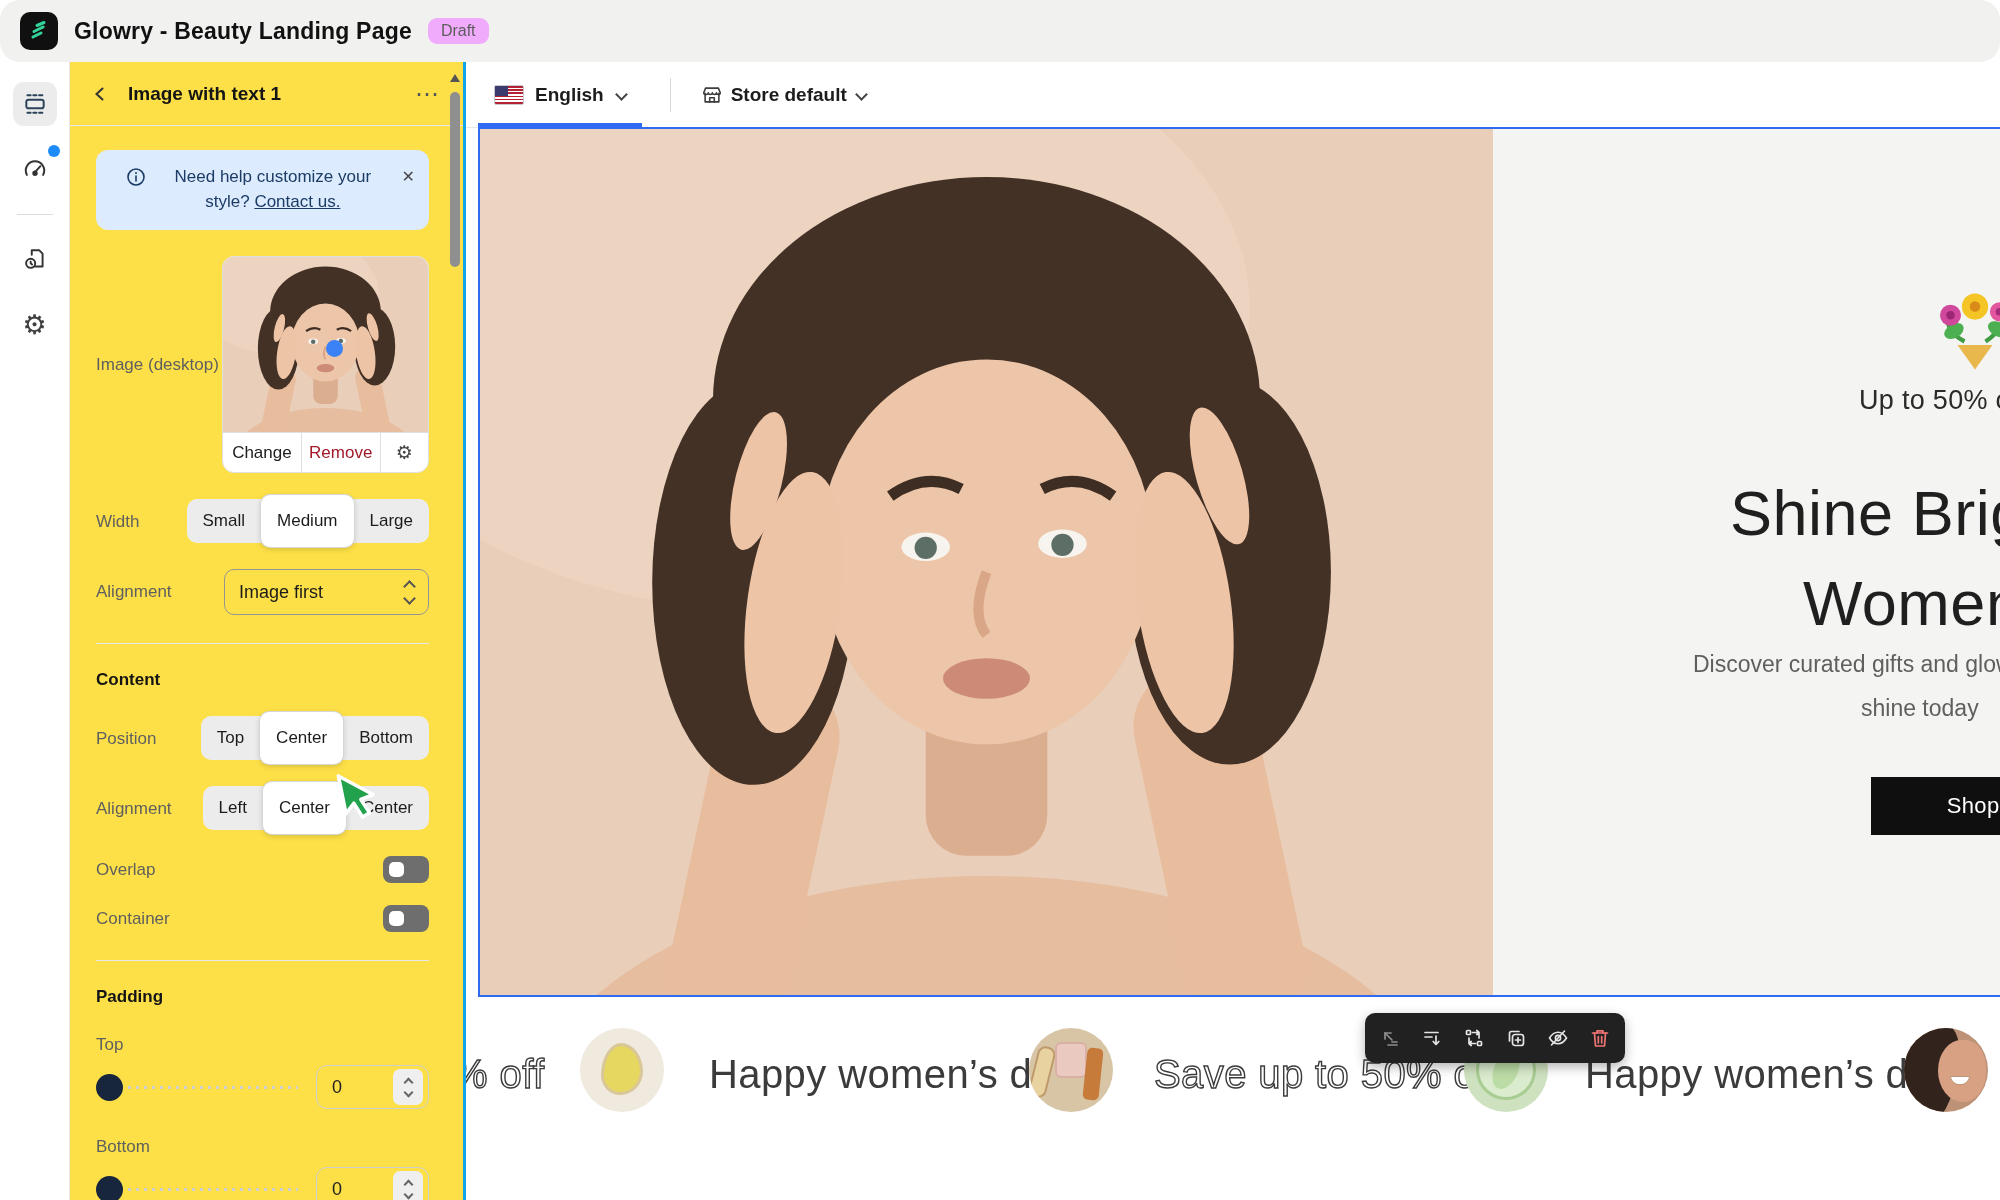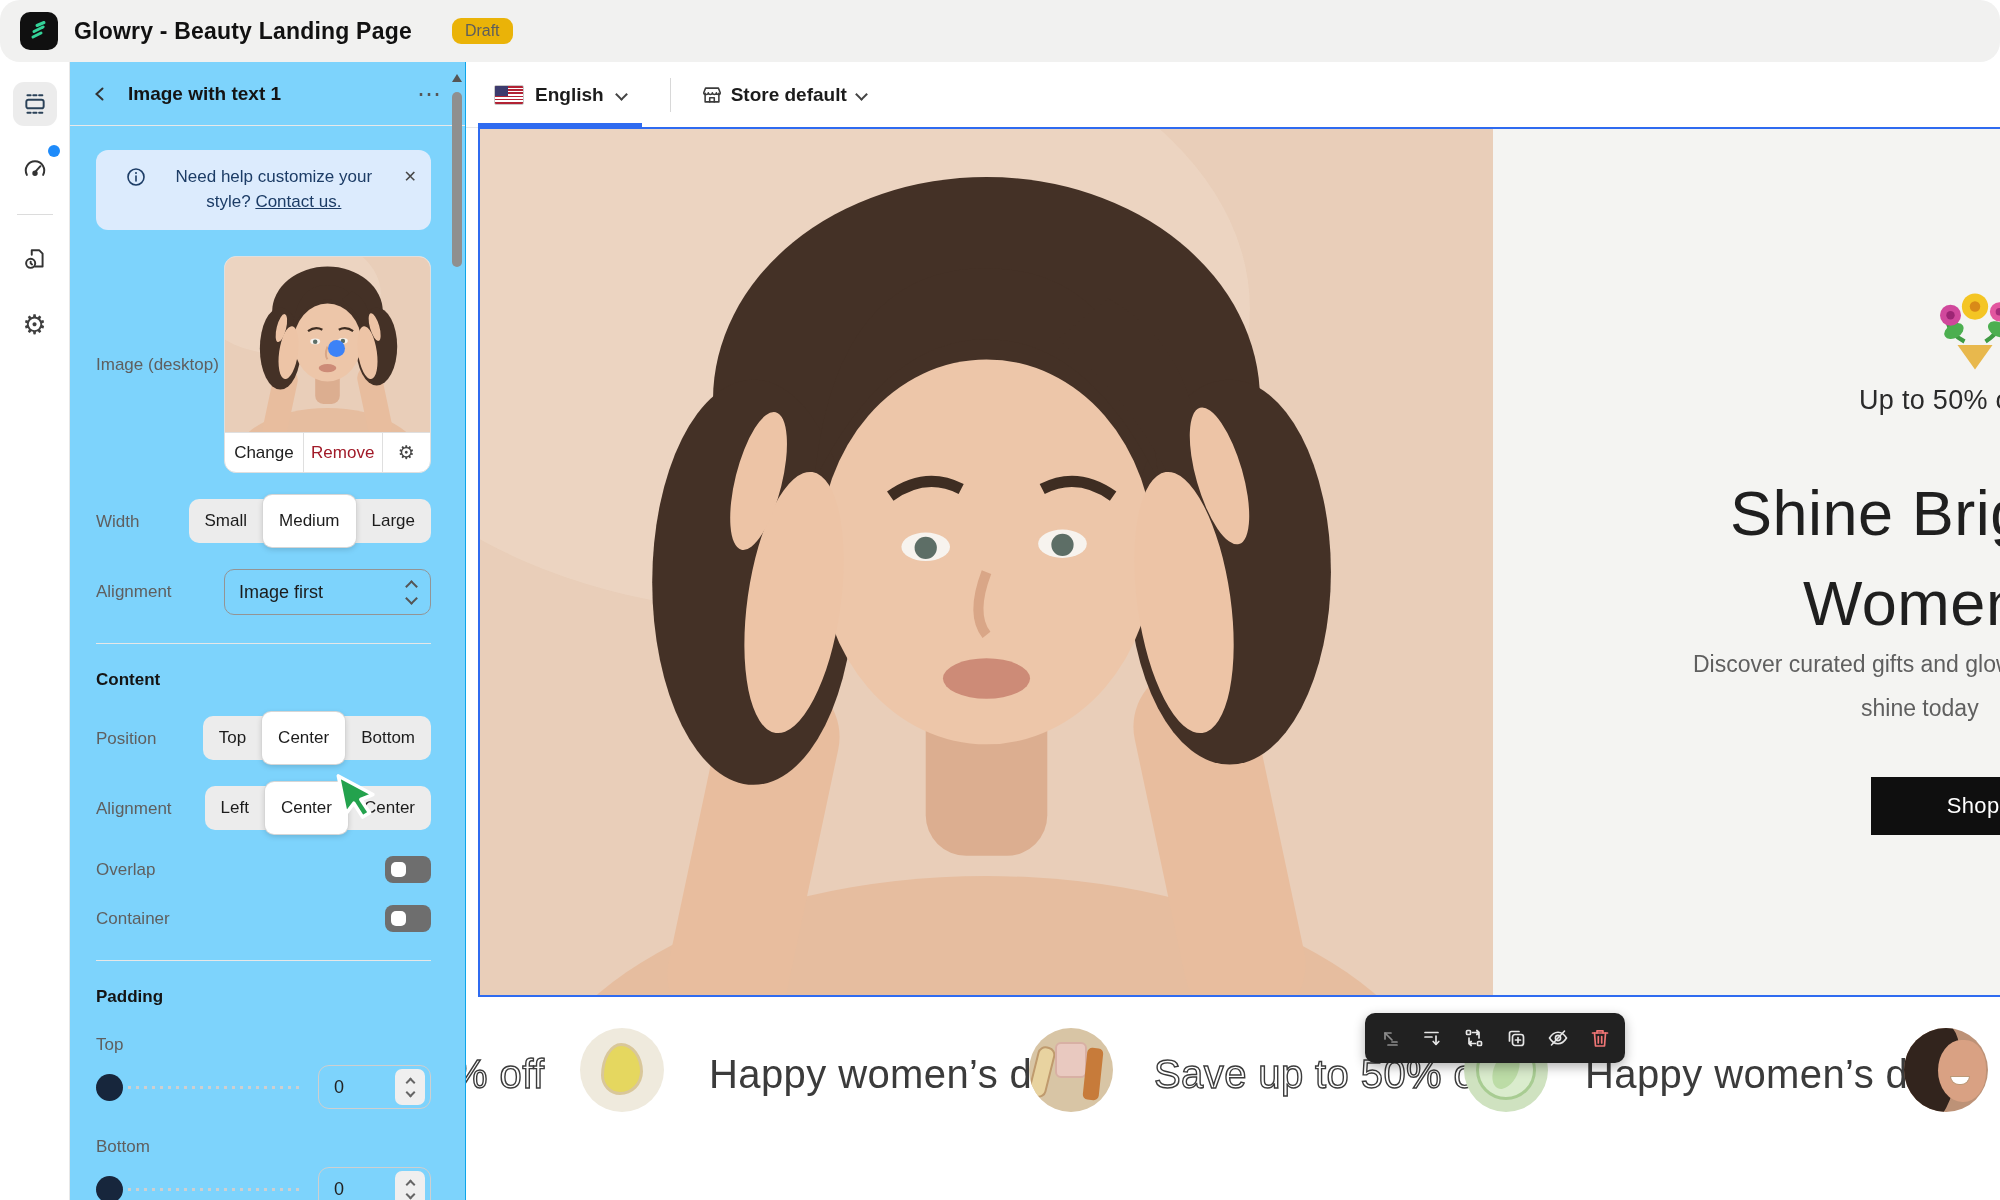--- a/index.html
+++ b/index.html
@@ -8,35 +8,35 @@
     position:relative; width:2000px; height:1200px; overflow:hidden;
     background:#fff; font-family:"Liberation Sans","DejaVu Sans",sans-serif;
     color:#1a1a1a;
   }
   
   .hdr { position:absolute; left:0; top:0; width:2000px; height:62px;
     background:#f1f1f0; display:flex; align-items:center; padding:0 20px; gap:16px;border-radius:20px; }
   .logo { width:38px; height:38px; border-radius:10px; background:#101010;
     display:flex; align-items:center; justify-content:center; }
   .hdr-title { font-size:23px; font-weight:700; color:#111; letter-spacing:.2px; }
-  .badge { background:#eab308; color:#5d5d5d; border-radius:9px; padding:4px 13px; font-size:16px;margin-left:24px; }
+  .badge { background:#f0abfc; color:#5d5d5d; border-radius:9px; padding:4px 13px; font-size:16px; }
   
   .rail { position:absolute; left:0; top:62px; width:70px; height:1138px;
     background:#fff; border-right:1px solid #e7e7e7;
     display:flex; flex-direction:column; align-items:center; padding-top:20px; gap:22px; }
   .rail-item { width:44px; height:44px; border-radius:11px; display:flex;
     align-items:center; justify-content:center; position:relative; color:#2a4158; }
   .rail-item.active { background:#ececec; }
   .rail-dot { position:absolute; top:-3px; right:-3px; width:12px; height:12px;
     border-radius:50%; background:#1e8bfa; }
   .rail-div { width:36px; height:1px; background:#dcdcdc; }
   .gear-glyph { font-size:27px; color:#3f3f3f; line-height:1; }
   
   .panel { position:absolute; left:70px; top:62px; width:396px; height:1138px;
-    background:#7dd3fc; border-right:1px solid #0ea5e9; }
+    background:#fde047; border-right:3px solid #0ea5e9; }
   .panel-hd { height:64px; border-bottom:1px solid #e9e9e9; display:flex;
     align-items:center; padding:0 22px; }
   .panel-title { font-size:19px; font-weight:700; margin-left:20px; color:#141414; }
   .kebab { margin-left:auto; font-size:24px; color:#565656; letter-spacing:2px; }
   .panel-bd { padding:24px 34px 0 26px; position:relative; }
   .pscroll { position:absolute; right:2px; top:8px; bottom:0; width:12px; }
   .pscroll .thumb { position:absolute; left:1px; right:1px; top:22px; bottom:2px;
     background:#8f8f8f; border-radius:5px; }
   .pscroll .uparr { position:absolute; left:1px; top:4px; width:0; height:0;
     border-left:5px solid transparent; border-right:5px solid transparent; border-bottom:8px solid #555; }

